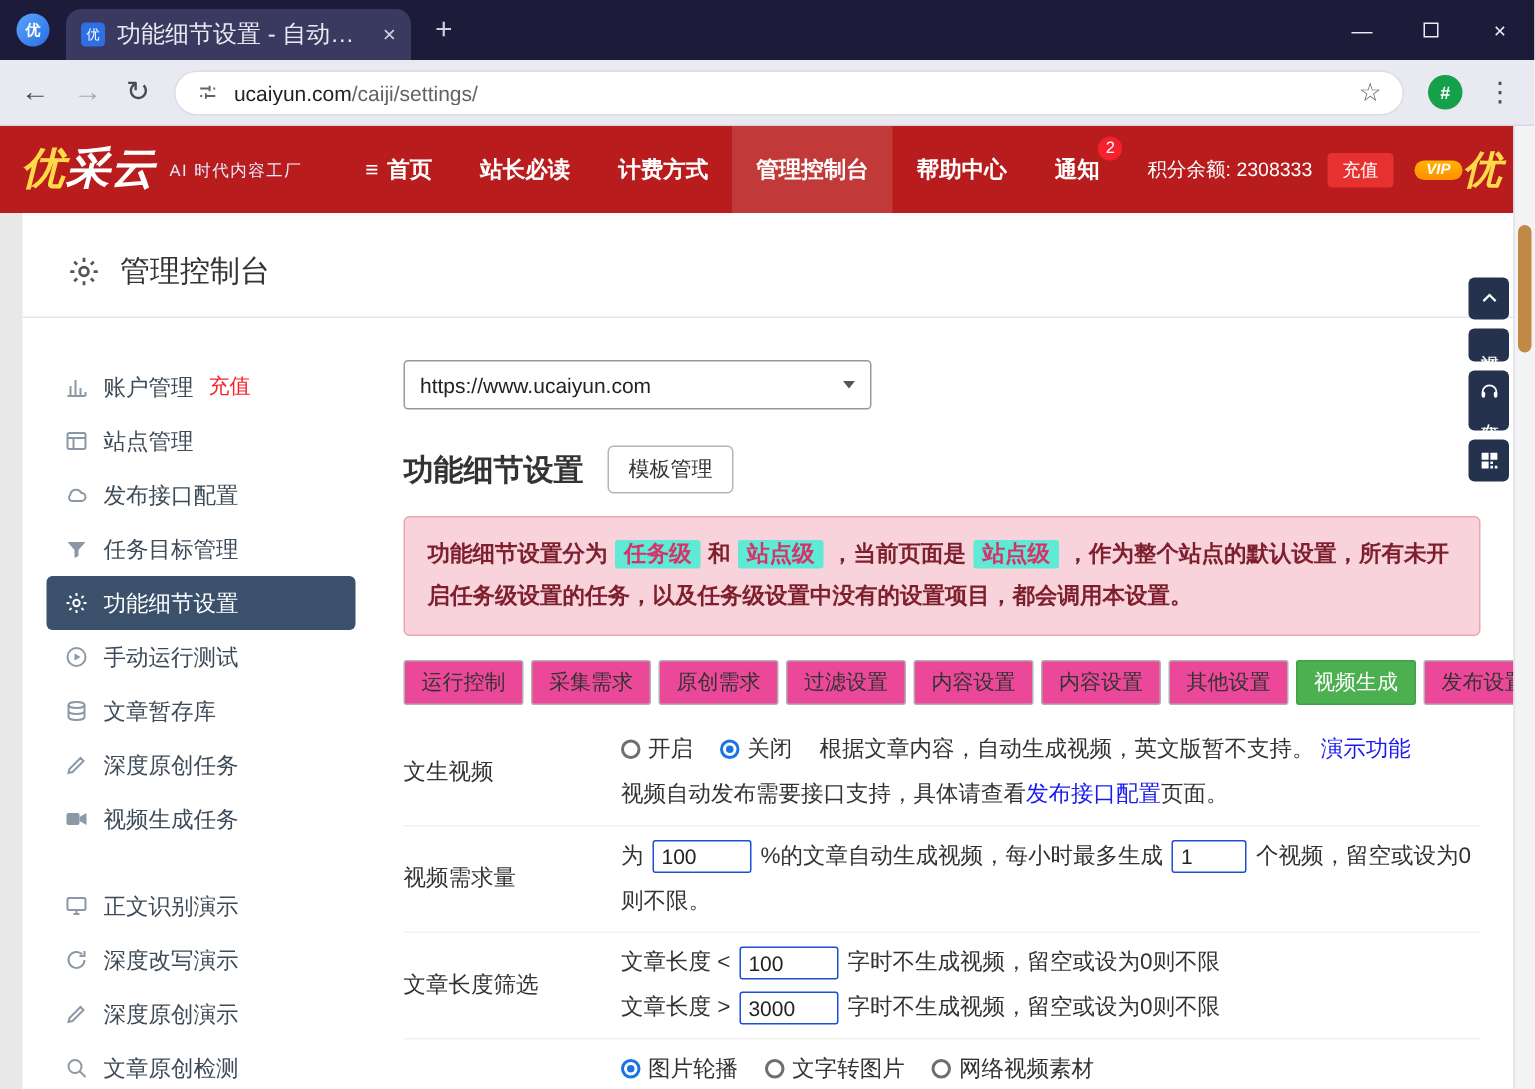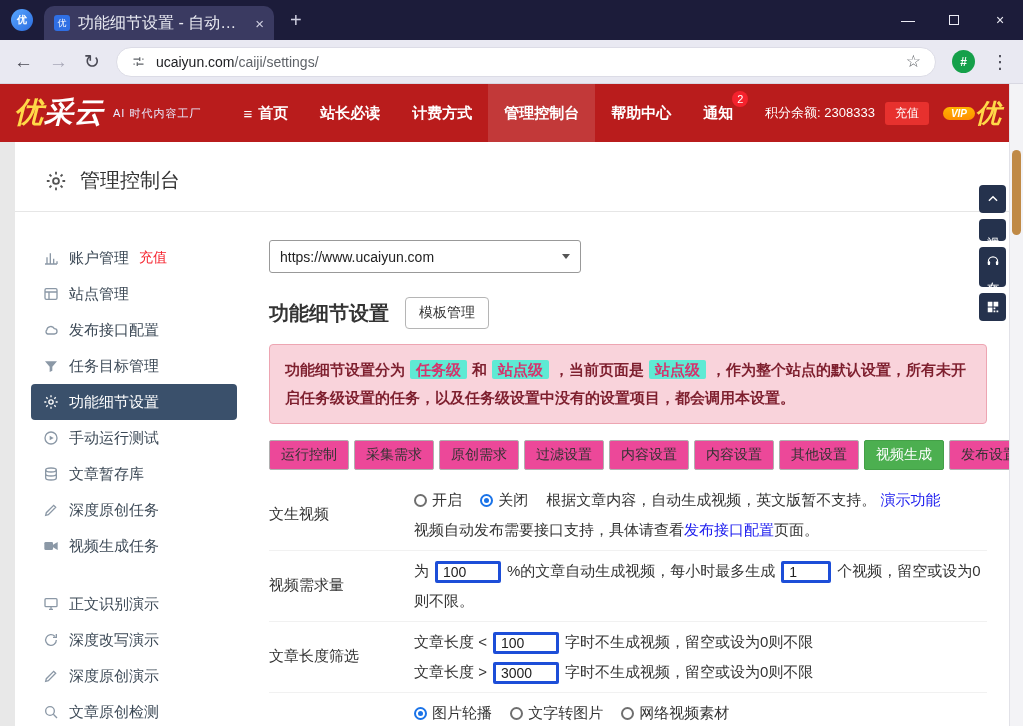--- a/index.html
+++ b/index.html
@@ -80,21 +80,21 @@
   .form{margin-top:10px;}
   .frow{display:flex;align-items:center;padding:5px 0;border-bottom:1px solid #f1f1f1;font-size:15px;color:#333;}
   .frow.no-border{border-bottom:none;}
   .flabel{width:145px;flex-shrink:0;}
   .fcontent{flex:1;line-height:2.0;min-width:0;}
   .ropt{margin-right:14px;white-space:nowrap;cursor:pointer;}
   .radio{display:inline-block;width:13px;height:13px;border:2px solid #6f6f6f;border-radius:50%;vertical-align:-2px;margin-right:5px;background:#fff;position:relative;}
   .radio.checked{border-color:#1a73e8;}
   .radio.checked::after{content:"";position:absolute;inset:2px;border-radius:50%;background:#1a73e8;}
   .link{color:#1a1aee;cursor:pointer;}
-  .num-input{height:22px;border:3px solid #1d4ed8;border-radius:2px;padding:0 5px;font-size:14px;color:#222;margin:0 6px;vertical-align:middle;font-family:inherit;background:#fff;}
+  .num-input{height:22px;border:1px solid #1d4ed8;border-radius:2px;padding:0 5px;font-size:14px;color:#222;margin:0 6px;vertical-align:middle;font-family:inherit;background:#fff;}
   .w70{width:66px;}.w55{width:50px;}
 
   
   .float-widgets{position:absolute;right:17px;top:185px;width:27px;display:flex;flex-direction:column;gap:6px;z-index:6;}
   .widget{background:#25324d;color:#fff;border-radius:4px;display:flex;flex-direction:column;align-items:center;padding:7px 0;gap:4px;cursor:pointer;}
   .widget svg{width:14px;height:14px;color:#fff;display:block;}
   .vtext{writing-mode:vertical-lr;text-orientation:upright;font-size:13px;letter-spacing:2px;}
   .scrollbar{position:absolute;right:0;top:84px;bottom:0;width:14px;background:#f3f3f6;border-left:1px solid #e2e2e8;}
   .scroll-thumb{position:absolute;left:2px;right:2px;top:66px;height:85px;background:#c08a46;border-radius:6px;cursor:grab;}
 </style>

